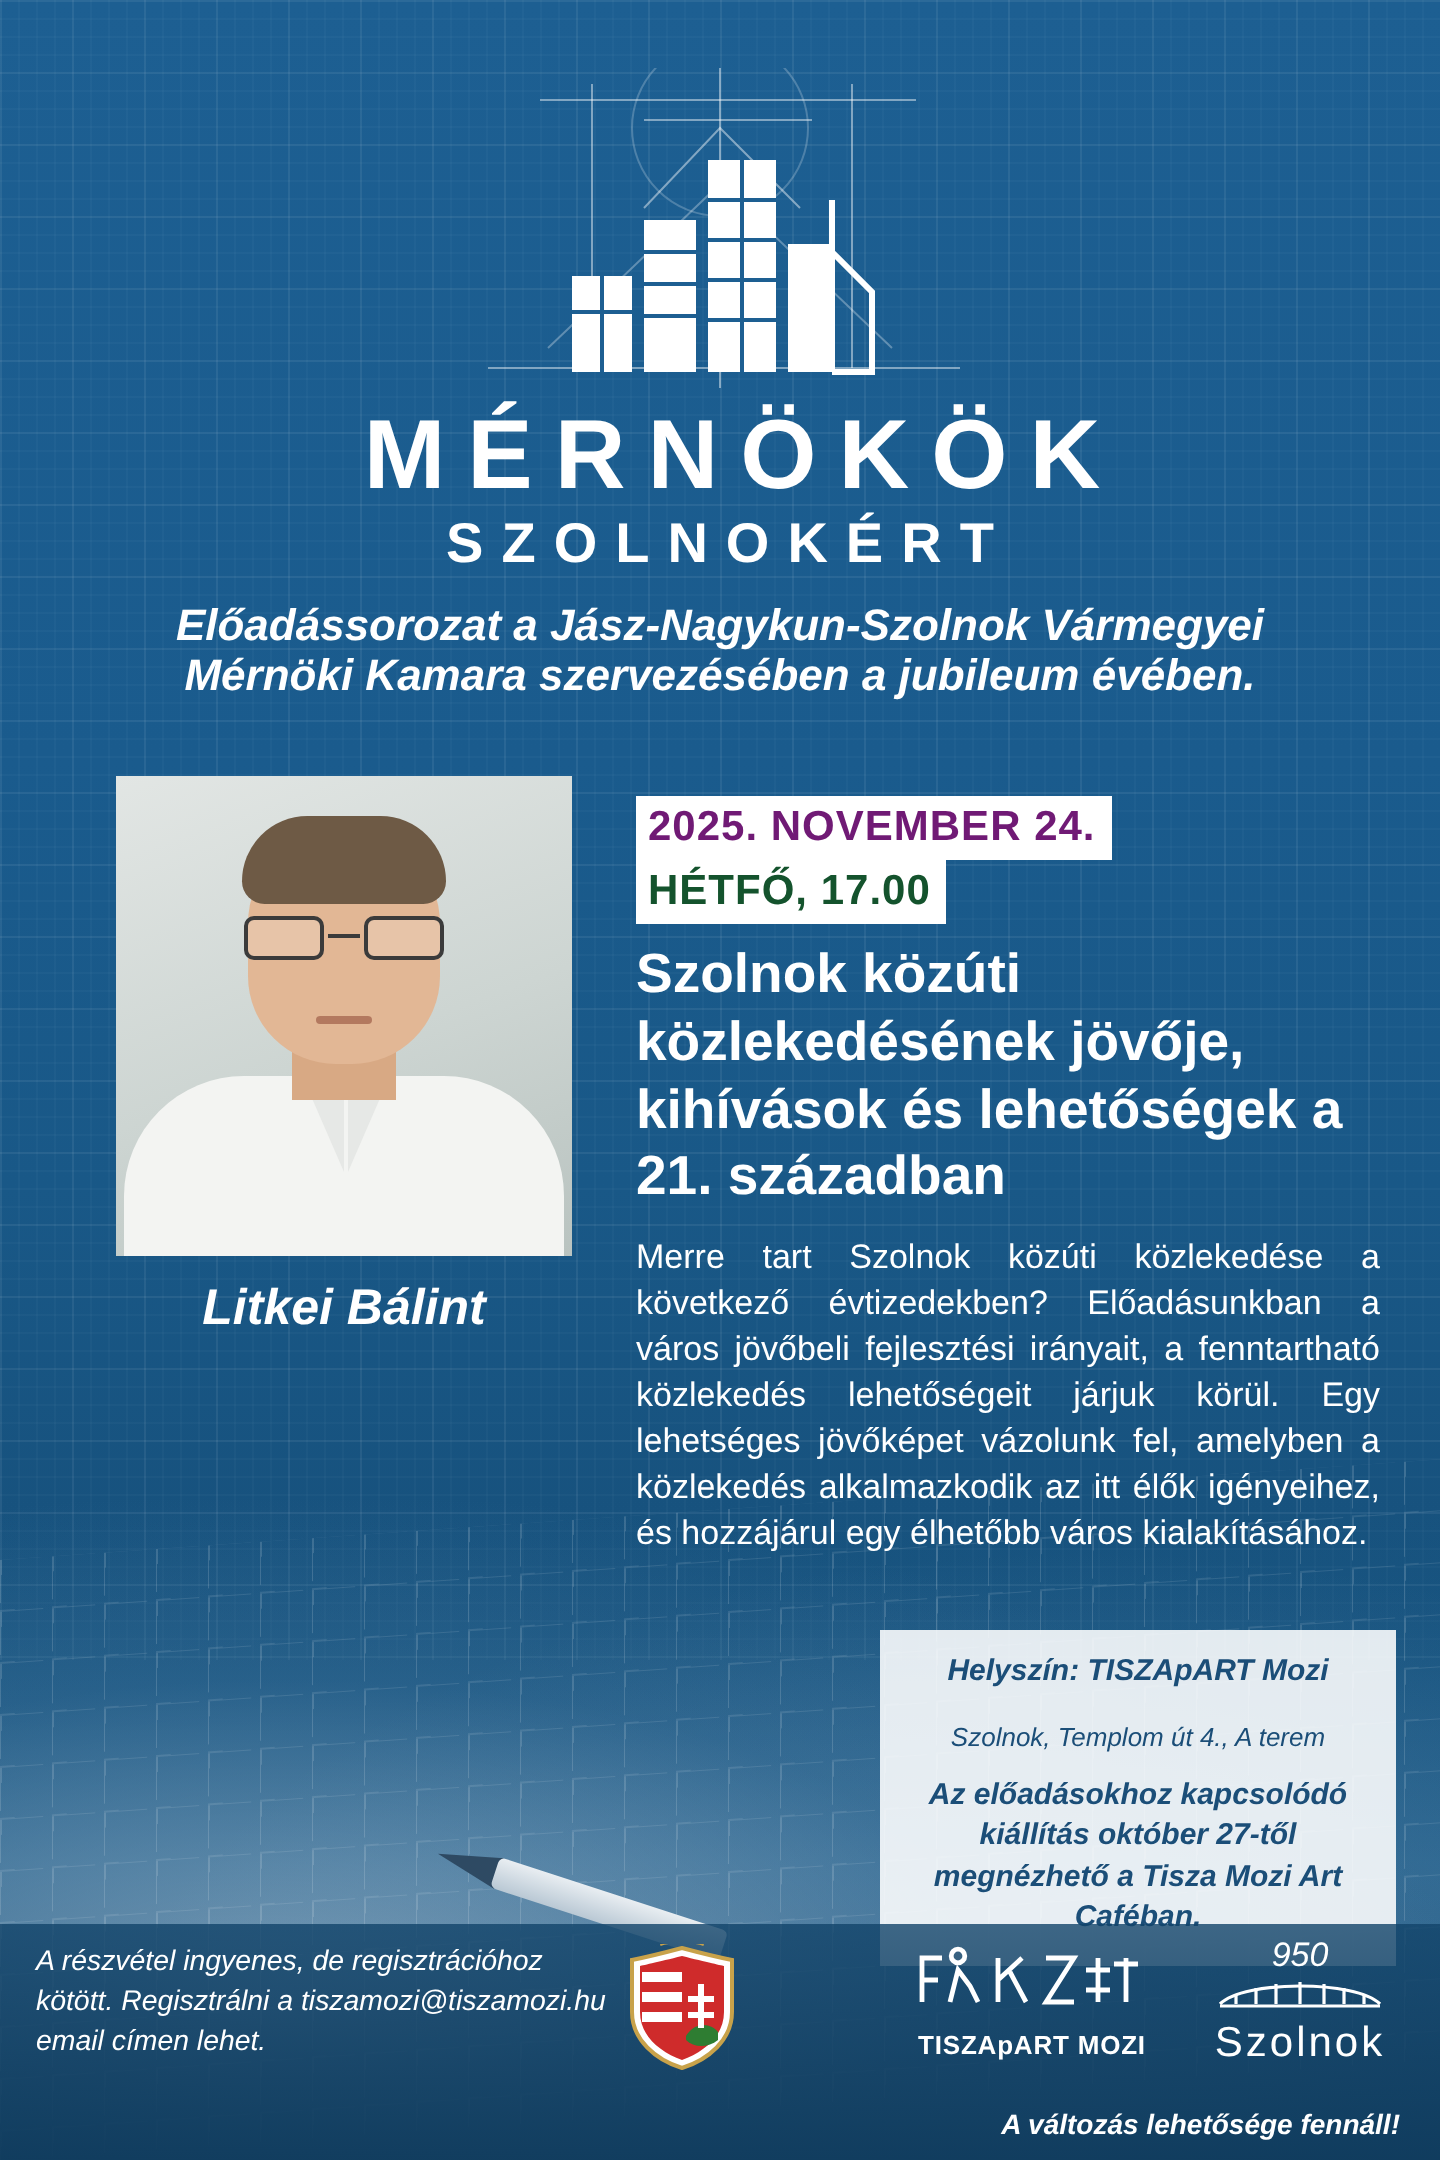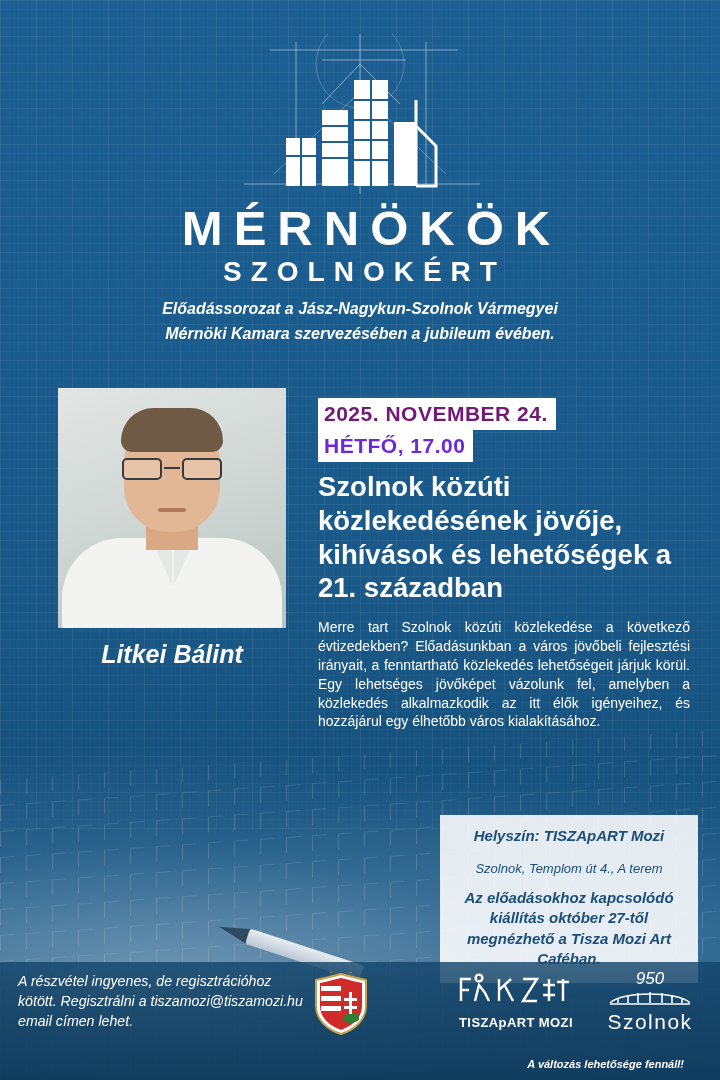--- a/index.html
+++ b/index.html
@@ -77,21 +77,21 @@
   .title-sub {
     position: absolute; left: 0; right: 0; top: 256px;
     text-align: center;
     color: #ffffff;
     font-size: 28px; font-weight: 700; letter-spacing: 9px;
     text-indent: 9px;
   }
   .series-line {
     position: absolute; left: 0; right: 0;
     text-align: center; color: #ffffff;
-    font-style: italic; font-weight: bold; font-size: 16px;
+    font-style: italic; font-weight: bold; font-size: 22px;
   }
   .series-line.l1 { top: 300px; }
   .series-line.l2 { top: 325px; }
   
   .photo-frame {
     position: absolute; left: 58px; top: 388px;
     width: 228px; height: 240px;
     background: #c8d2d8;
     overflow: hidden;
   }
@@ -137,31 +137,31 @@
   }
   
   .date-badge {
     position: absolute; left: 318px; top: 398px;
     display: inline-block; background: #ffffff; color: #701a75;
     font-size: 21px; font-weight: bold; letter-spacing: 0.5px;
     padding: 4px 8px 4px 6px;
   }
   .date-badge2 {
     position: absolute; left: 318px; top: 430px;
-    display: inline-block; background: #ffffff; color: #6d28d9;
+    display: inline-block; background: #ffffff; color: #14532d;
     font-size: 21px; font-weight: bold; letter-spacing: 0.5px;
     padding: 4px 8px 4px 6px;
   }
   .talk-title {
     position: absolute; left: 318px; top: 470px; width: 370px;
     color: #ffffff; font-size: 27.5px; font-weight: bold; line-height: 1.23;
   }
   .talk-body {
     position: absolute; left: 318px; top: 618px; width: 372px;
-    color: #ffffff; font-size: 14px; line-height: 1.35;
+    color: #ffffff; font-size: 17px; line-height: 1.35;
     text-align: justify;
   }
   
   .venue-box {
     position: absolute; left: 440px; top: 815px; width: 258px;
     background: rgba(255,255,255,0.88);
     color: #1b4e78;
     text-align: center;
     padding: 12px 8px 14px;
     font-style: italic;
@@ -184,22 +184,22 @@
   .tiszapart {
     position: absolute; left: 456px; bottom: 50px; width: 120px; text-align: center;
   }
   .tiszapart .glyphs { color: #ffffff; font-size: 26px; letter-spacing: 3px; line-height: 1; }
   .tiszapart .label { color: #ffffff; font-size: 13px; font-weight: bold; letter-spacing: 0.4px; margin-top: 6px; }
   .szolnok-logo { position: absolute; left: 594px; bottom: 46px; width: 112px; text-align: center; color: #ffffff; }
   .szolnok-logo .num { font-size: 17px; font-style: italic; }
   .szolnok-logo .word { font-size: 21px; letter-spacing: 1.5px; margin-top: 1px; }
   .tagline {
     position: absolute; left: 0; right: 0; bottom: 10px;
-    text-align: right; padding-right: 36px;
-    color: #ffffff; font-size: 11px; font-style: italic; font-weight: bold;
+    text-align: right; padding-right: 20px;
+    color: #ffffff; font-size: 14px; font-style: italic; font-weight: bold;
   }
 </style>
 </head>
 <body>
 
 <div id="poster">
 
   <div class="grid-overlay"></div>
   <div class="grid-overlay-fine"></div>
 

